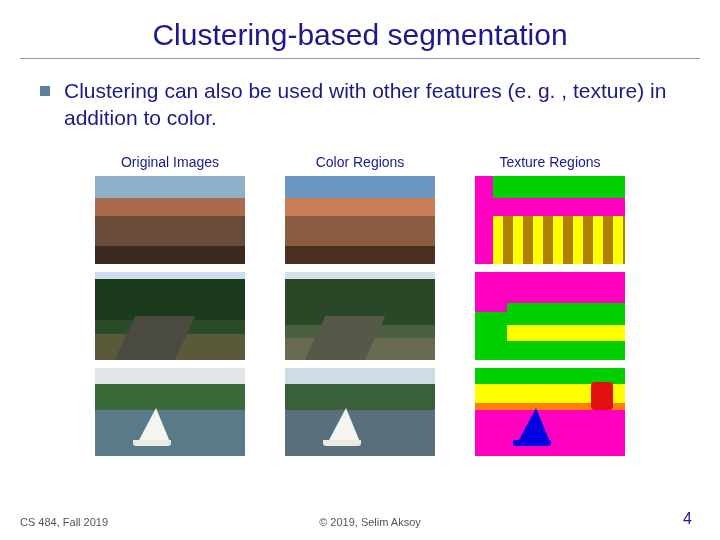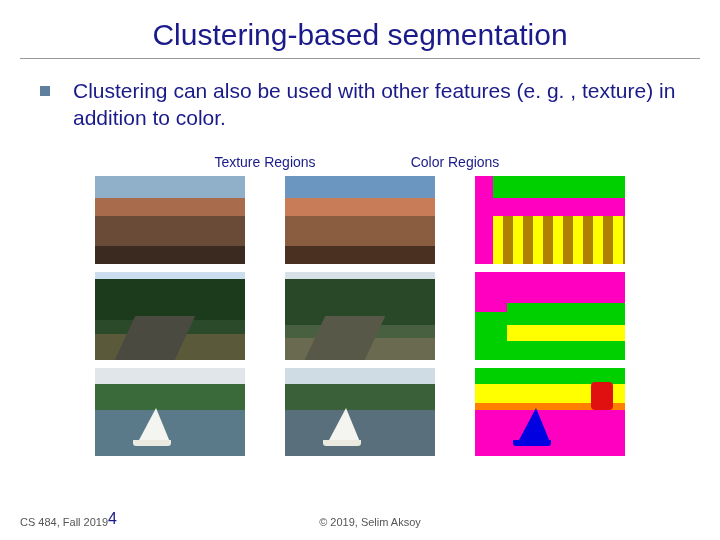--- a/index.html
+++ b/index.html
@@ -23,21 +23,20 @@
     border-top: 1px solid #999;
     margin: 0 20px 18px 20px;
   }
   .body-text {
     display: flex;
     align-items: flex-start;
     padding: 0 40px 0 40px;
     font-size: 21px;
     color: #1a1a8a;
     line-height: 1.3;
-    gap: 9px;
   }
   .bullet {
     width: 10px;
     height: 10px;
     background: #5f7f9f;
     margin-top: 9px;
     margin-right: 14px;
     flex-shrink: 0;
   }
   .column-headers {
@@ -109,43 +108,44 @@
   .hull { position:absolute; left:38px; top:72px; width:38px; height:6px; background:#eaeae0; border-radius:0 0 3px 3px; }
   .r3c3 .sail { border-bottom-color:#0000e0; }
   .r3c3 .hull { background:#0000e0; }
   .r3c3 .tree { position:absolute; right:12px; top:14px; width:22px; height:28px; background:#e01010; border-radius:4px; }
 
   .footer {
     position: absolute;
     bottom: 12px;
     left: 0; right: 0;
     display: flex;
-    justify-content: flex-start;
+    justify-content: space-between;
     align-items: flex-end;
     padding: 0 28px 0 20px;
     font-size: 11px;
     color: #555;
   }
   .footer .center { position:absolute; left:0; right:0; text-align:center;padding-left:20px; }
   .footer .right { font-size: 16px; color:#1a1a8a; }
 </style>
 </head>
 <body>
 
 <h1 class="title">Clustering-based segmentation</h1>
 <hr class="title-rule">
 
 <div class="body-text">
   <span class="bullet"></span>
   <span>Clustering can also be used with other features (e. g. , texture) in addition to color.</span>
 </div>
 
 <div class="column-headers">
+  <div class="col-header">Original Images</div>
+  <div class="col-header">Color Regions</div>
   <div class="col-header">Texture Regions</div>
-  <div class="col-header">Color Regions</div>
 </div>
 
 <div class="grid">
   <div class="row">
     <div class="thumb r1c1"></div>
     <div class="thumb r1c2"></div>
     <div class="thumb r1c3">
         <div class="band"></div>
         <div class="bot"></div>
       </div>

